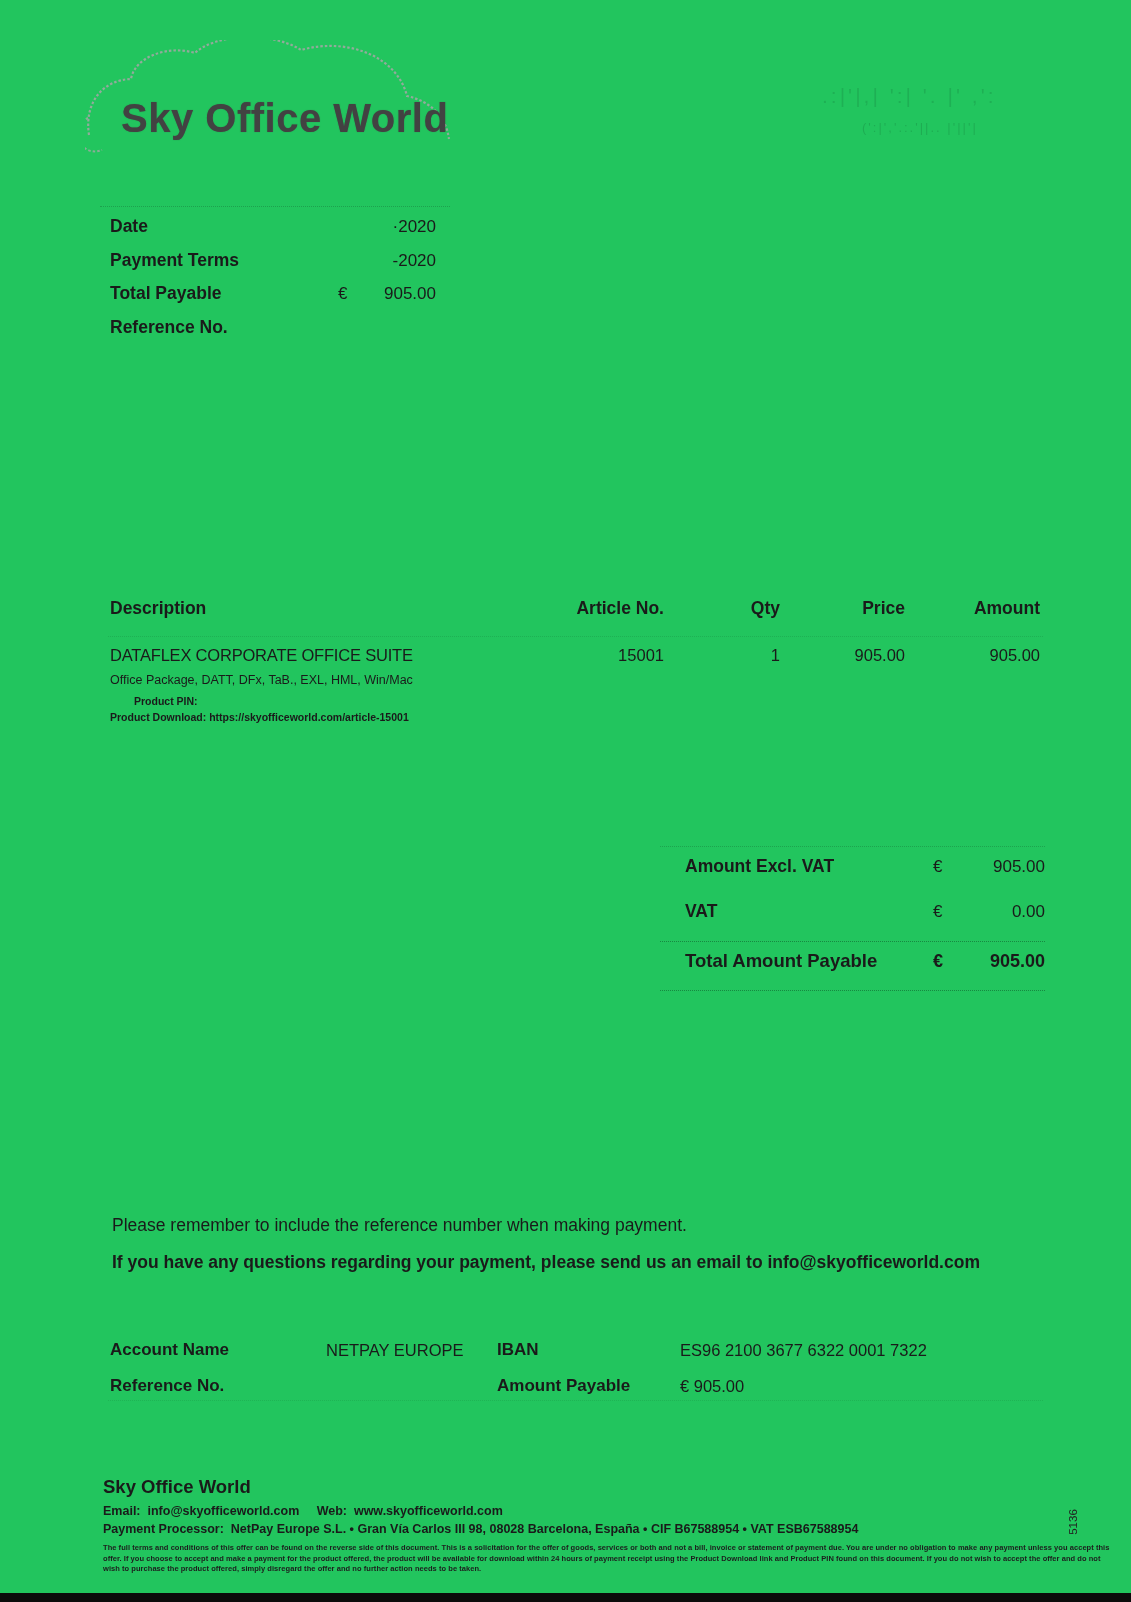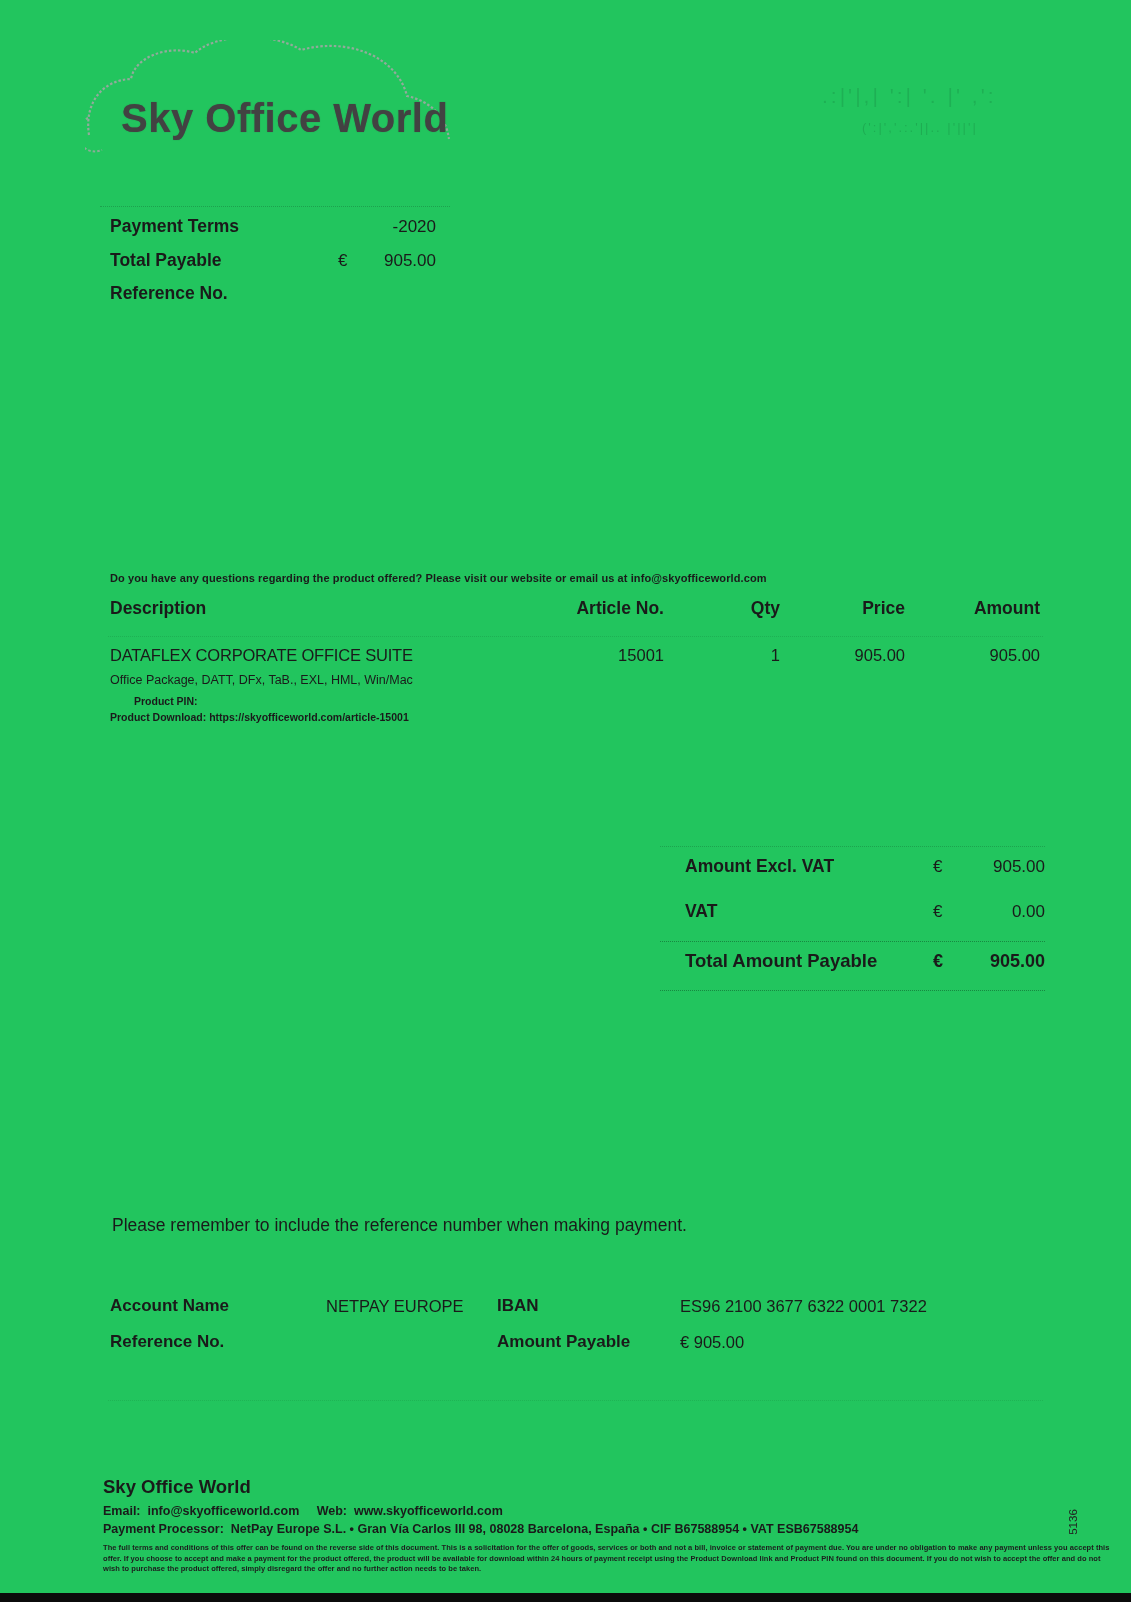--- a/index.html
+++ b/index.html
@@ -53,21 +53,21 @@
   .totals .cur{position:absolute;left:273px;top:1px;font-size:17px;}
   .totals .val{position:absolute;right:0;top:1px;font-size:17px;}
   .totals .bold .cur,.totals .bold .val{font-weight:700;font-size:18px;}
   .totals .bold .lab{font-size:18.5px;}
   .tot-sep{position:absolute;left:0;width:385px;border-top:1px dotted rgba(0,0,0,.30);}
   
   .paynote-1{position:absolute;left:112px;top:1185px;font-size:17.5px;}
   .paynote-2{position:absolute;left:112px;top:1215px;font-size:17.5px;}
   .paynote-3{position:absolute;left:112px;top:1252px;font-size:17.5px;font-weight:600;}
   
-  .bank{position:absolute;left:0;top:1292px;width:1131px;}
+  .bank{position:absolute;left:0;top:1336px;width:1131px;}
   .bank .brow{position:relative;height:36px;}
   .bank .l-lab{position:absolute;left:110px;top:4px;font-size:17px;font-weight:700;}
   .bank .l-val{position:absolute;left:285px;top:5px;font-size:16.5px;margin-left:41px;}
   .bank .r-lab{position:absolute;left:497px;top:4px;font-size:17px;font-weight:700;}
   .bank .r-val{position:absolute;left:680px;top:5px;font-size:16.5px;}
   
   .f-company{position:absolute;left:103px;top:1476px;font-size:18.5px;font-weight:700;}
   .f-line{position:absolute;left:103px;font-size:12.5px;font-weight:600;white-space:nowrap;}
   .f-line b{font-weight:700;}
   .f-contact{top:1504px;}
@@ -93,38 +93,42 @@
     <div class="logo-text">Sky Office World</div>
   </div>
 
   <div class="ghost ghost-1">.:|'|,|  ':|  '.  |'  ,':</div>
   <div class="ghost ghost-2">(':|','.:.'||..  |'||'|</div>
 
   <div class="scanline" style="left:100px;top:206px;width:350px;opacity:.8;"></div>
 
   <div class="summary">
     <div class="row">
+      <span class="lab">Date</span>
+      <span class="cur"></span>
+      <span class="val">·2020</span>
+    </div>
+    <div class="row">
       <span class="lab">Payment Terms</span>
       <span class="cur"></span>
       <span class="val">-2020</span>
     </div>
     <div class="row">
       <span class="lab">Total Payable</span>
       <span class="cur">€</span>
       <span class="val">905.00</span>
     </div>
     <div class="row">
       <span class="lab">Reference No.</span>
       <span class="cur"></span>
       <span class="val"></span>
     </div>
   </div>
 
 
-  <div class="contact-note">Do you have any questions regarding the product offered? Please visit our website or email us at info@skyofficeworld.com</div>
 
   <div class="thead">
     <span class="col-desc">Description</span>
     <span class="col-article">Article No.</span>
     <span class="col-qty">Qty</span>
     <span class="col-price">Price</span>
     <span class="col-amount">Amount</span>
   </div>
   <div class="scanline" style="left:108px;top:636px;width:935px;opacity:.45;"></div>
 
@@ -154,20 +158,21 @@
     <div class="tot-sep" style="top:101px;"></div>
     <div class="trow2 bold" style="top:110px;">
       <span class="lab">Total Amount Payable</span>
       <span class="cur">€</span>
       <span class="val">905.00</span>
     </div>
     <div class="tot-sep" style="top:150px;"></div>
   </div>
 
   <div class="paynote-2">Please remember to include the reference number when making payment.</div>
+  <div class="paynote-3">If you have any questions regarding your payment, please send us an email to info@skyofficeworld.com</div>
 
   <div class="bank">
     <div class="brow">
       <span class="l-lab">Account Name</span>
       <span class="l-val">NETPAY EUROPE</span>
       <span class="r-lab">IBAN</span>
       <span class="r-val">ES96 2100 3677 6322 0001 7322</span>
     </div>
     <div class="brow">
       <span class="l-lab">Reference No.</span>

